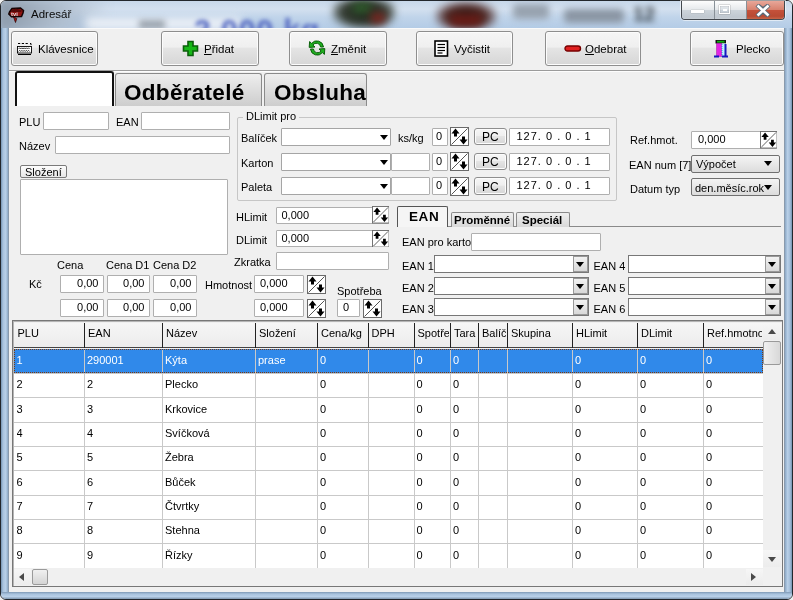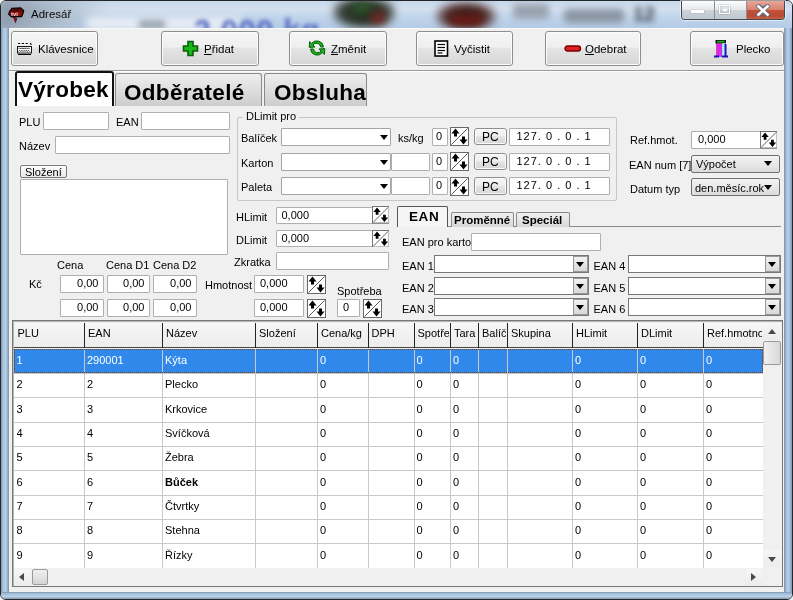--- a/index.html
+++ b/index.html
@@ -100,21 +100,20 @@
 <rect x="2.5" y="0" width="10.5" height="3.5" fill="#111"></rect>
 <rect x="4" y="0.8" width="7.5" height="1.8" fill="#0fb00f"></rect>
 <rect x="3.5" y="3.5" width="5.5" height="13" fill="#e325e3"></rect>
 <path d="M3.5 3.5 h5.5 v13 h-5.5 Z" fill="none" stroke="#90008a" stroke-width="0.8" stroke-dasharray="1 1"></path>
 <rect x="9" y="3.5" width="3.5" height="13" fill="#bff3ff"></rect>
 <path d="M9 4 v13" stroke="#30b0d0" stroke-dasharray="1 1"></path>
 <path d="M1 16.5 H6 M9 16.5 h6 M12.5 4 V16.5" stroke="#1515c0" stroke-width="2" fill="none"></path>
 </svg>
 <div class="btxt" style="left:736px;top:43px;">Plecko</div>
 <div class="abs" style="left:15px;top:71px;width:99px;height:35px;background:#fff;border:2px solid #111;border-bottom:none;border-radius:3px 3px 0 0;"></div>
-<div class="abs" style="left:18px;top:77px;font:bold 22.5px 'Liberation Sans';color:#000;letter-spacing:0.3px;">Výrobek</div>
 <div class="abs" style="left:115px;top:73px;width:147px;height:33px;background:linear-gradient(180deg,#eeeeee,#cdcdcd);border:1px solid #8a8a8a;border-bottom:none;border-radius:3px 3px 0 0;"></div>
 <div class="abs" style="left:124px;top:80px;font:bold 22.5px 'Liberation Sans';color:#000;letter-spacing:0.3px;">Odběratelé</div>
 <div class="abs" style="left:264px;top:73px;width:103px;height:33px;background:linear-gradient(180deg,#eeeeee,#cdcdcd);border:1px solid #8a8a8a;border-bottom:none;border-radius:3px 3px 0 0;"></div>
 <div class="abs" style="left:274px;top:80px;font:bold 22.5px 'Liberation Sans';color:#000;letter-spacing:0.3px;">Obsluha</div>
 <div class="lbl" style="left:19px;top:116px;">PLU</div>
 <div class="ed" style="left:43px;top:112px;width:66px;height:18px;"></div>
 <div class="lbl" style="left:116px;top:116px;">EAN</div>
 <div class="ed" style="left:141px;top:112px;width:89px;height:18px;"></div>
 <div class="lbl" style="left:19px;top:140px;">Název</div>
 <div class="ed" style="left:55px;top:136px;width:175px;height:18px;"></div>
@@ -304,21 +303,21 @@
 <div class="abs" style="left:478px;top:348.5px;width:1px;height:219.14999999999998px;background:#c9c9c9;"></div>
 <div class="abs" style="left:507px;top:348.5px;width:1px;height:219.14999999999998px;background:#c9c9c9;"></div>
 <div class="abs" style="left:572px;top:348.5px;width:1px;height:219.14999999999998px;background:#c9c9c9;"></div>
 <div class="abs" style="left:637px;top:348.5px;width:1px;height:219.14999999999998px;background:#c9c9c9;"></div>
 <div class="abs" style="left:703px;top:348.5px;width:1px;height:219.14999999999998px;background:#c9c9c9;"></div>
 <div class="abs" style="left:13.5px;top:348.5px;width:749.0px;height:24.35px;outline:1px dotted #7a3a10;outline-offset:-1px;"></div>
 <div class="abs" style="left:13.5px;top:372.85px;width:749.0px;height:1px;background:#c9c9c9;"></div>
 <div class="cell" style="left:16.5px;top:354.0px;width:66.5px;color:#fff;">1</div>
 <div class="cell" style="left:87px;top:354.0px;width:74px;color:#fff;">290001</div>
 <div class="cell" style="left:165px;top:354.0px;width:89px;color:#fff;">Kýta</div>
-<div class="cell" style="left:258px;top:354.0px;width:58px;color:#fff;margin-top:40px;">prase</div>
+<div class="cell" style="left:258px;top:354.0px;width:58px;color:#fff;">prase</div>
 <div class="cell" style="left:320px;top:354.0px;width:46.5px;color:#fff;">0</div>
 <div class="cell" style="left:416.5px;top:354.0px;width:32.5px;color:#fff;">0</div>
 <div class="cell" style="left:453px;top:354.0px;width:24px;color:#fff;">0</div>
 <div class="cell" style="left:575px;top:354.0px;width:61px;color:#fff;">0</div>
 <div class="cell" style="left:640px;top:354.0px;width:62px;color:#fff;">0</div>
 <div class="cell" style="left:706px;top:354.0px;width:55.5px;color:#fff;">0</div>
 <div class="abs" style="left:13.5px;top:397.20000000000005px;width:749.0px;height:1px;background:#c9c9c9;"></div>
 <div class="cell" style="left:16.5px;top:378.35px;width:66.5px;color:#000;">2</div>
 <div class="cell" style="left:87px;top:378.35px;width:74px;color:#000;">2</div>
 <div class="cell" style="left:165px;top:378.35px;width:89px;color:#000;">Plecko</div>
@@ -354,21 +353,21 @@
 <div class="cell" style="left:165px;top:451.4px;width:89px;color:#000;">Žebra</div>
 <div class="cell" style="left:320px;top:451.4px;width:46.5px;color:#000;">0</div>
 <div class="cell" style="left:416.5px;top:451.4px;width:32.5px;color:#000;">0</div>
 <div class="cell" style="left:453px;top:451.4px;width:24px;color:#000;">0</div>
 <div class="cell" style="left:575px;top:451.4px;width:61px;color:#000;">0</div>
 <div class="cell" style="left:640px;top:451.4px;width:62px;color:#000;">0</div>
 <div class="cell" style="left:706px;top:451.4px;width:55.5px;color:#000;">0</div>
 <div class="abs" style="left:13.5px;top:494.6px;width:749.0px;height:1px;background:#c9c9c9;"></div>
 <div class="cell" style="left:16.5px;top:475.75px;width:66.5px;color:#000;">6</div>
 <div class="cell" style="left:87px;top:475.75px;width:74px;color:#000;">6</div>
-<div class="cell" style="left:165px;top:475.75px;width:69px;color:#000;font-weight:bold;">Bůček</div>
+<div class="cell" style="left:165px;top:475.75px;width:69px;color:#000;">Bůček</div>
 <div class="cell" style="left:320px;top:475.75px;width:46.5px;color:#000;">0</div>
 <div class="cell" style="left:416.5px;top:475.75px;width:32.5px;color:#000;">0</div>
 <div class="cell" style="left:453px;top:475.75px;width:24px;color:#000;">0</div>
 <div class="cell" style="left:575px;top:475.75px;width:61px;color:#000;">0</div>
 <div class="cell" style="left:640px;top:475.75px;width:62px;color:#000;">0</div>
 <div class="cell" style="left:706px;top:475.75px;width:55.5px;color:#000;">0</div>
 <div class="abs" style="left:13.5px;top:518.95px;width:749.0px;height:1px;background:#c9c9c9;"></div>
 <div class="cell" style="left:16.5px;top:500.1px;width:66.5px;color:#000;">7</div>
 <div class="cell" style="left:87px;top:500.1px;width:74px;color:#000;">7</div>
 <div class="cell" style="left:165px;top:500.1px;width:89px;color:#000;">Čtvrtky</div>

